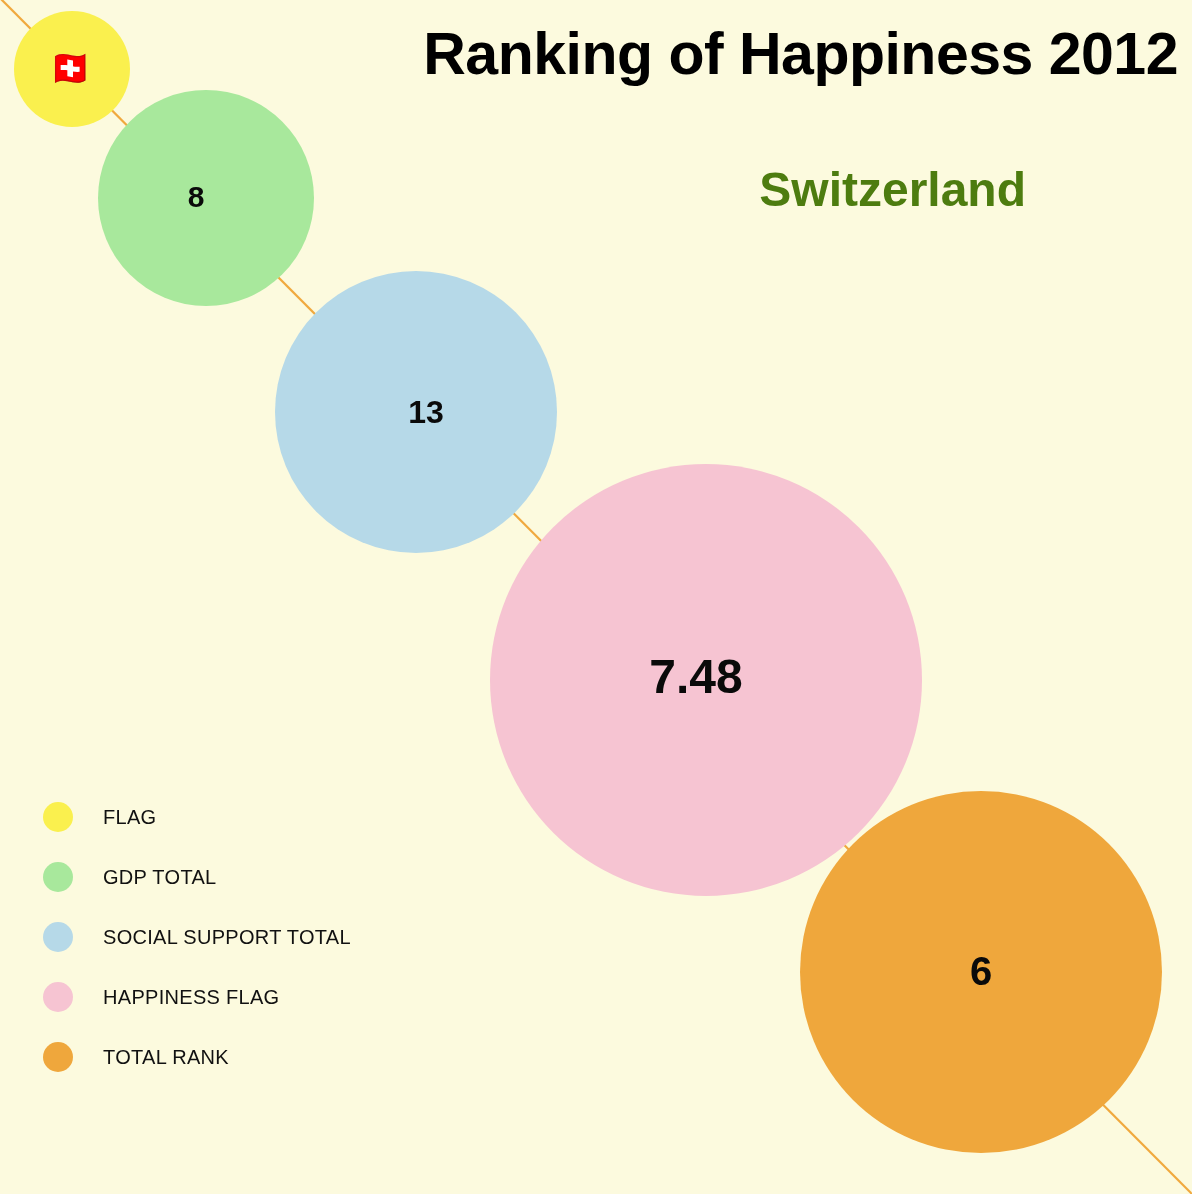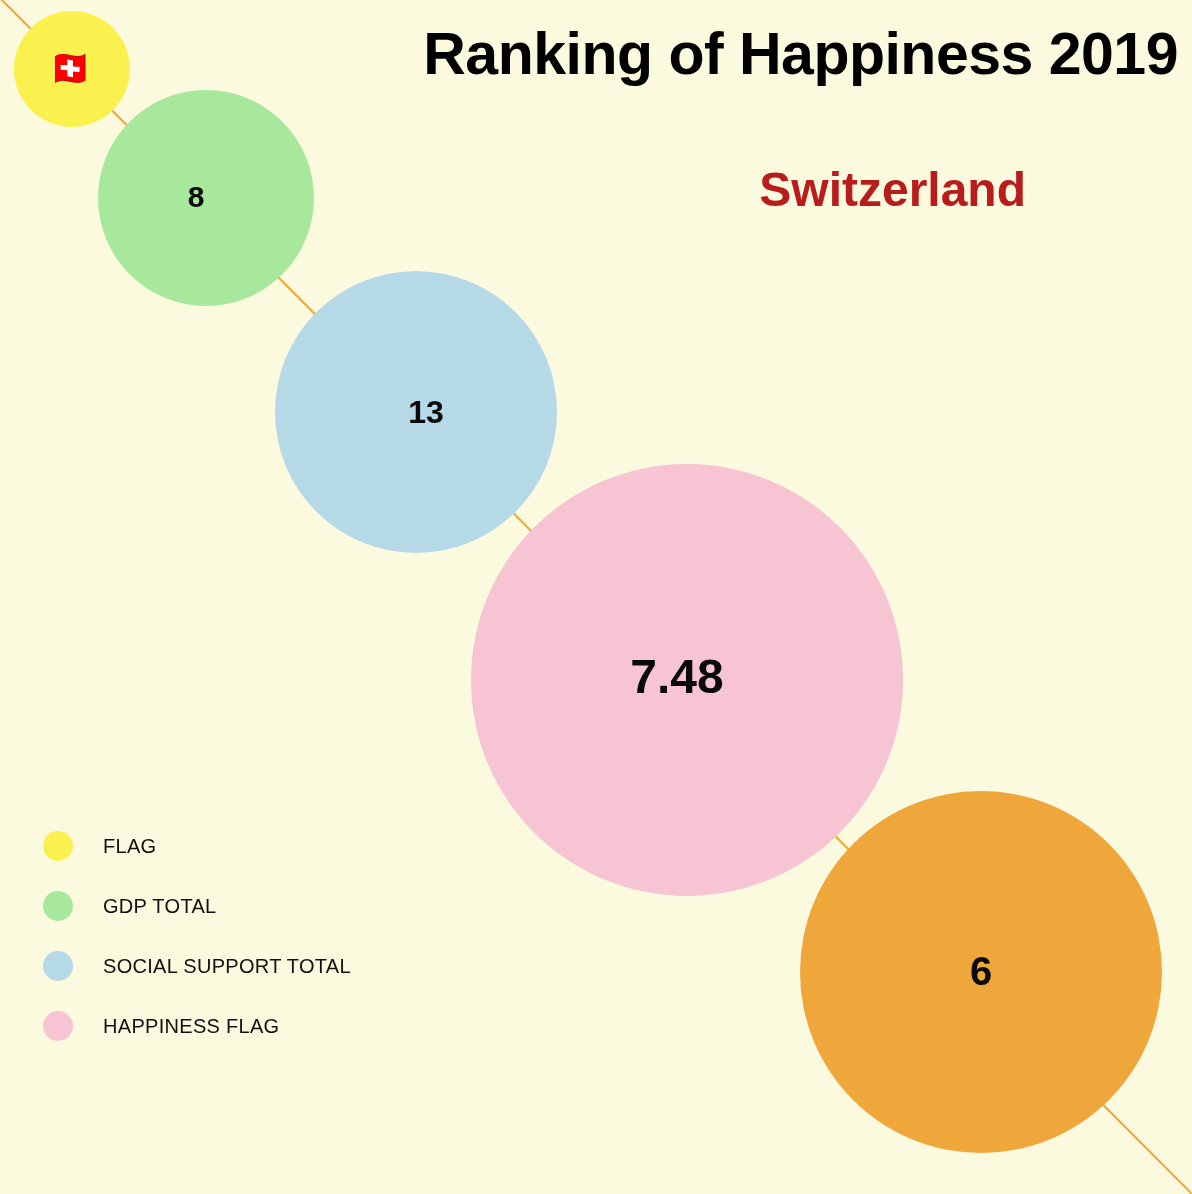--- a/index.html
+++ b/index.html
@@ -83,33 +83,33 @@
     letter-spacing: -0.5px;
     color: #000;
     line-height: 1.02;
     margin: 0;
     white-space: nowrap;
   }
   #country-name {
     font-family: "Liberation Sans Narrow", "Liberation Sans", sans-serif;
     font-weight: bold;
     font-size: 48px;
-    color: #b91c1c;
+    color: #4d7c0f;
     line-height: 1.02;
     margin: 6px;
     margin-top: 82px;
     margin-right: 152px;
     white-space: nowrap;
   }
 
   
   #legend {
     position: absolute;
     left: 43px;
-    top: 816px;
+    top: 787px;
     z-index: 3;
     text-align: center;
   }
   .legend-item {
     display: flex;
     align-items: center;
     height: 60px;
   }
   .legend-swatch {
     width: 30px;
@@ -141,30 +141,30 @@
   </div>
 
   <div class="bubble" id="bubble-gdp" style="background: rgb(168, 232, 156); left: 98px; top: 90px; width: 216px; height: 216px;">
     <span class="bubble-value">8</span>
   </div>
 
   <div class="bubble" id="bubble-social" style="background: rgb(182, 217, 232); left: 275px; top: 271px; width: 282px; height: 282px;">
     <span class="bubble-value">13</span>
   </div>
 
-  <div class="bubble" id="bubble-happiness" style="background: rgb(246, 196, 210); left: 471px; top: 464px; width: 432px; height: 432px;">
+  <div class="bubble" id="bubble-happiness" style="background: rgb(246, 196, 210); left: 490px; top: 464px; width: 432px; height: 432px;">
     <span class="bubble-value">7.48</span>
   </div>
 
   <div class="bubble" id="bubble-total" style="background: rgb(239, 167, 60); left: 800px; top: 791px; width: 362px; height: 362px;">
     <span class="bubble-value">6</span>
   </div>
 
   <div id="heading-block">
-    <div id="page-title">Ranking of Happiness 2019</div>
+    <div id="page-title">Ranking of Happiness 2012</div>
     <div id="country-name">Switzerland</div>
   </div>
 
   <div id="legend">
 
     <div class="legend-item">
       <span class="legend-swatch" style="background:#faf04e;"></span>
       <span class="legend-label">FLAG</span>
     </div>
 
@@ -176,16 +176,20 @@
     <div class="legend-item">
       <span class="legend-swatch" style="background:#b6d9e8;"></span>
       <span class="legend-label">SOCIAL SUPPORT TOTAL</span>
     </div>
 
     <div class="legend-item">
       <span class="legend-swatch" style="background:#f6c4d2;"></span>
       <span class="legend-label">HAPPINESS FLAG</span>
     </div>
 
+    <div class="legend-item">
+      <span class="legend-swatch" style="background:#efa73c;"></span>
+      <span class="legend-label">TOTAL RANK</span>
+    </div>
 
   </div>
 
 </div>
 
 </body></html>

